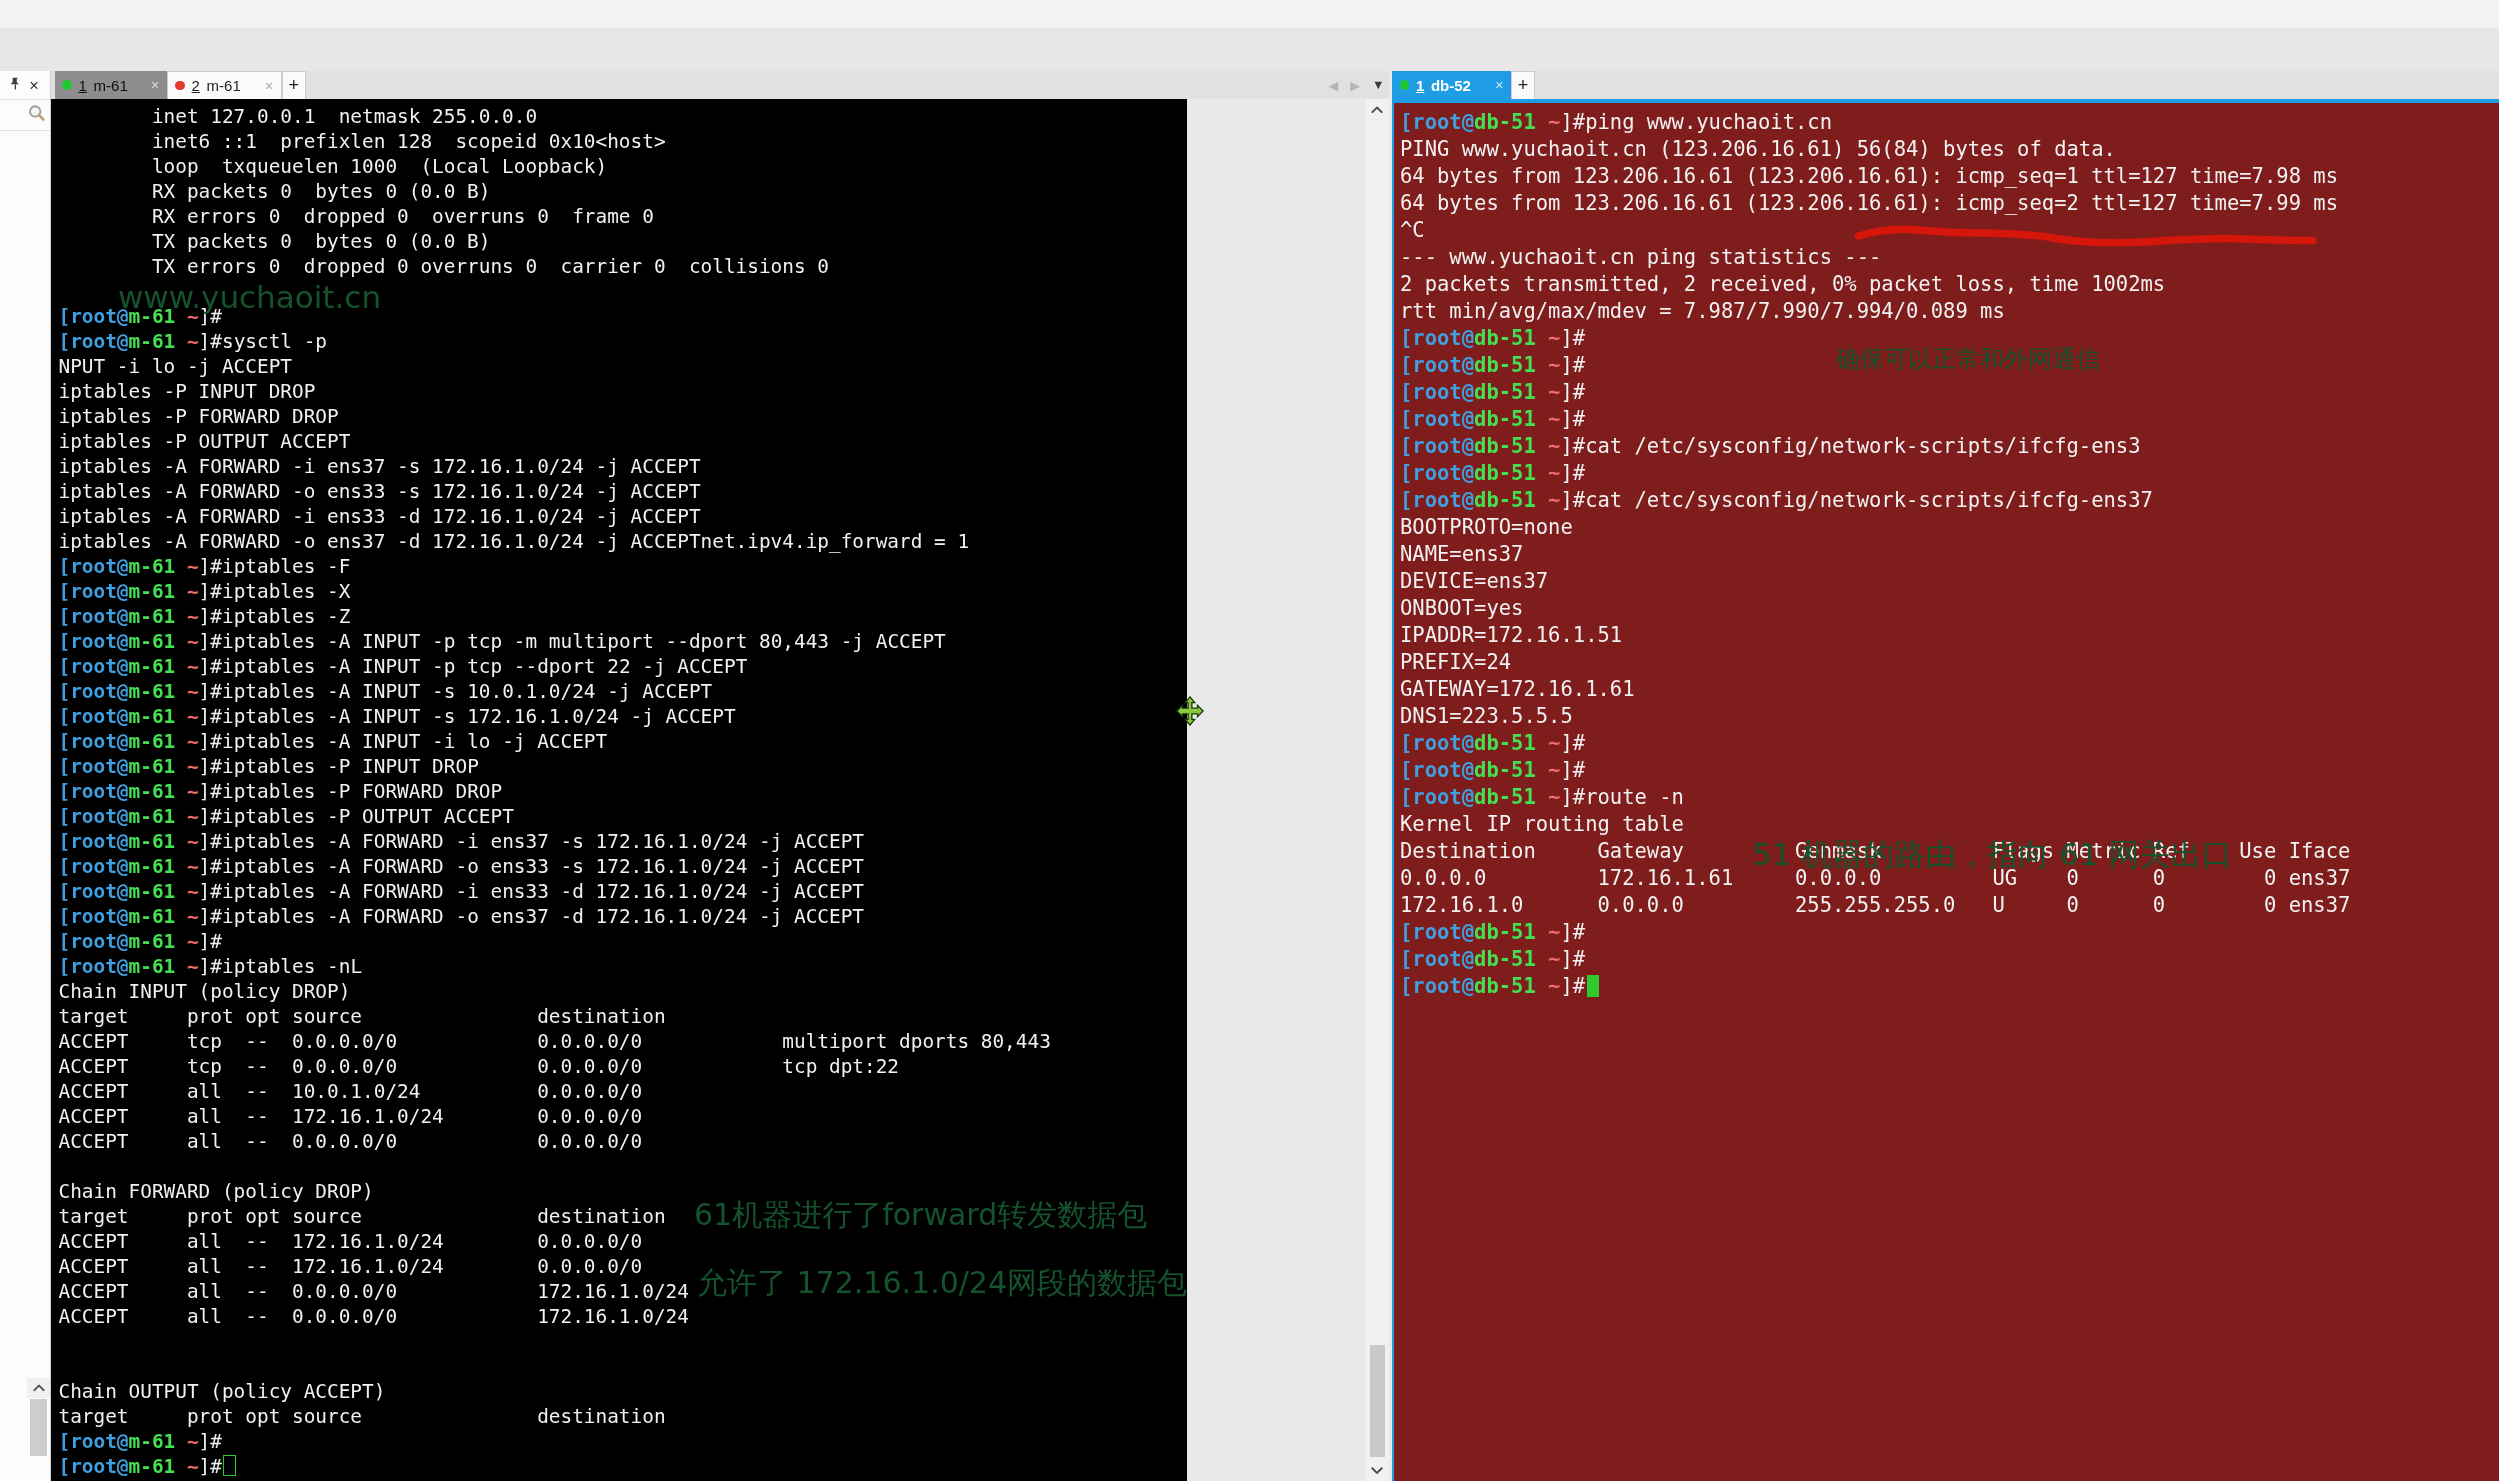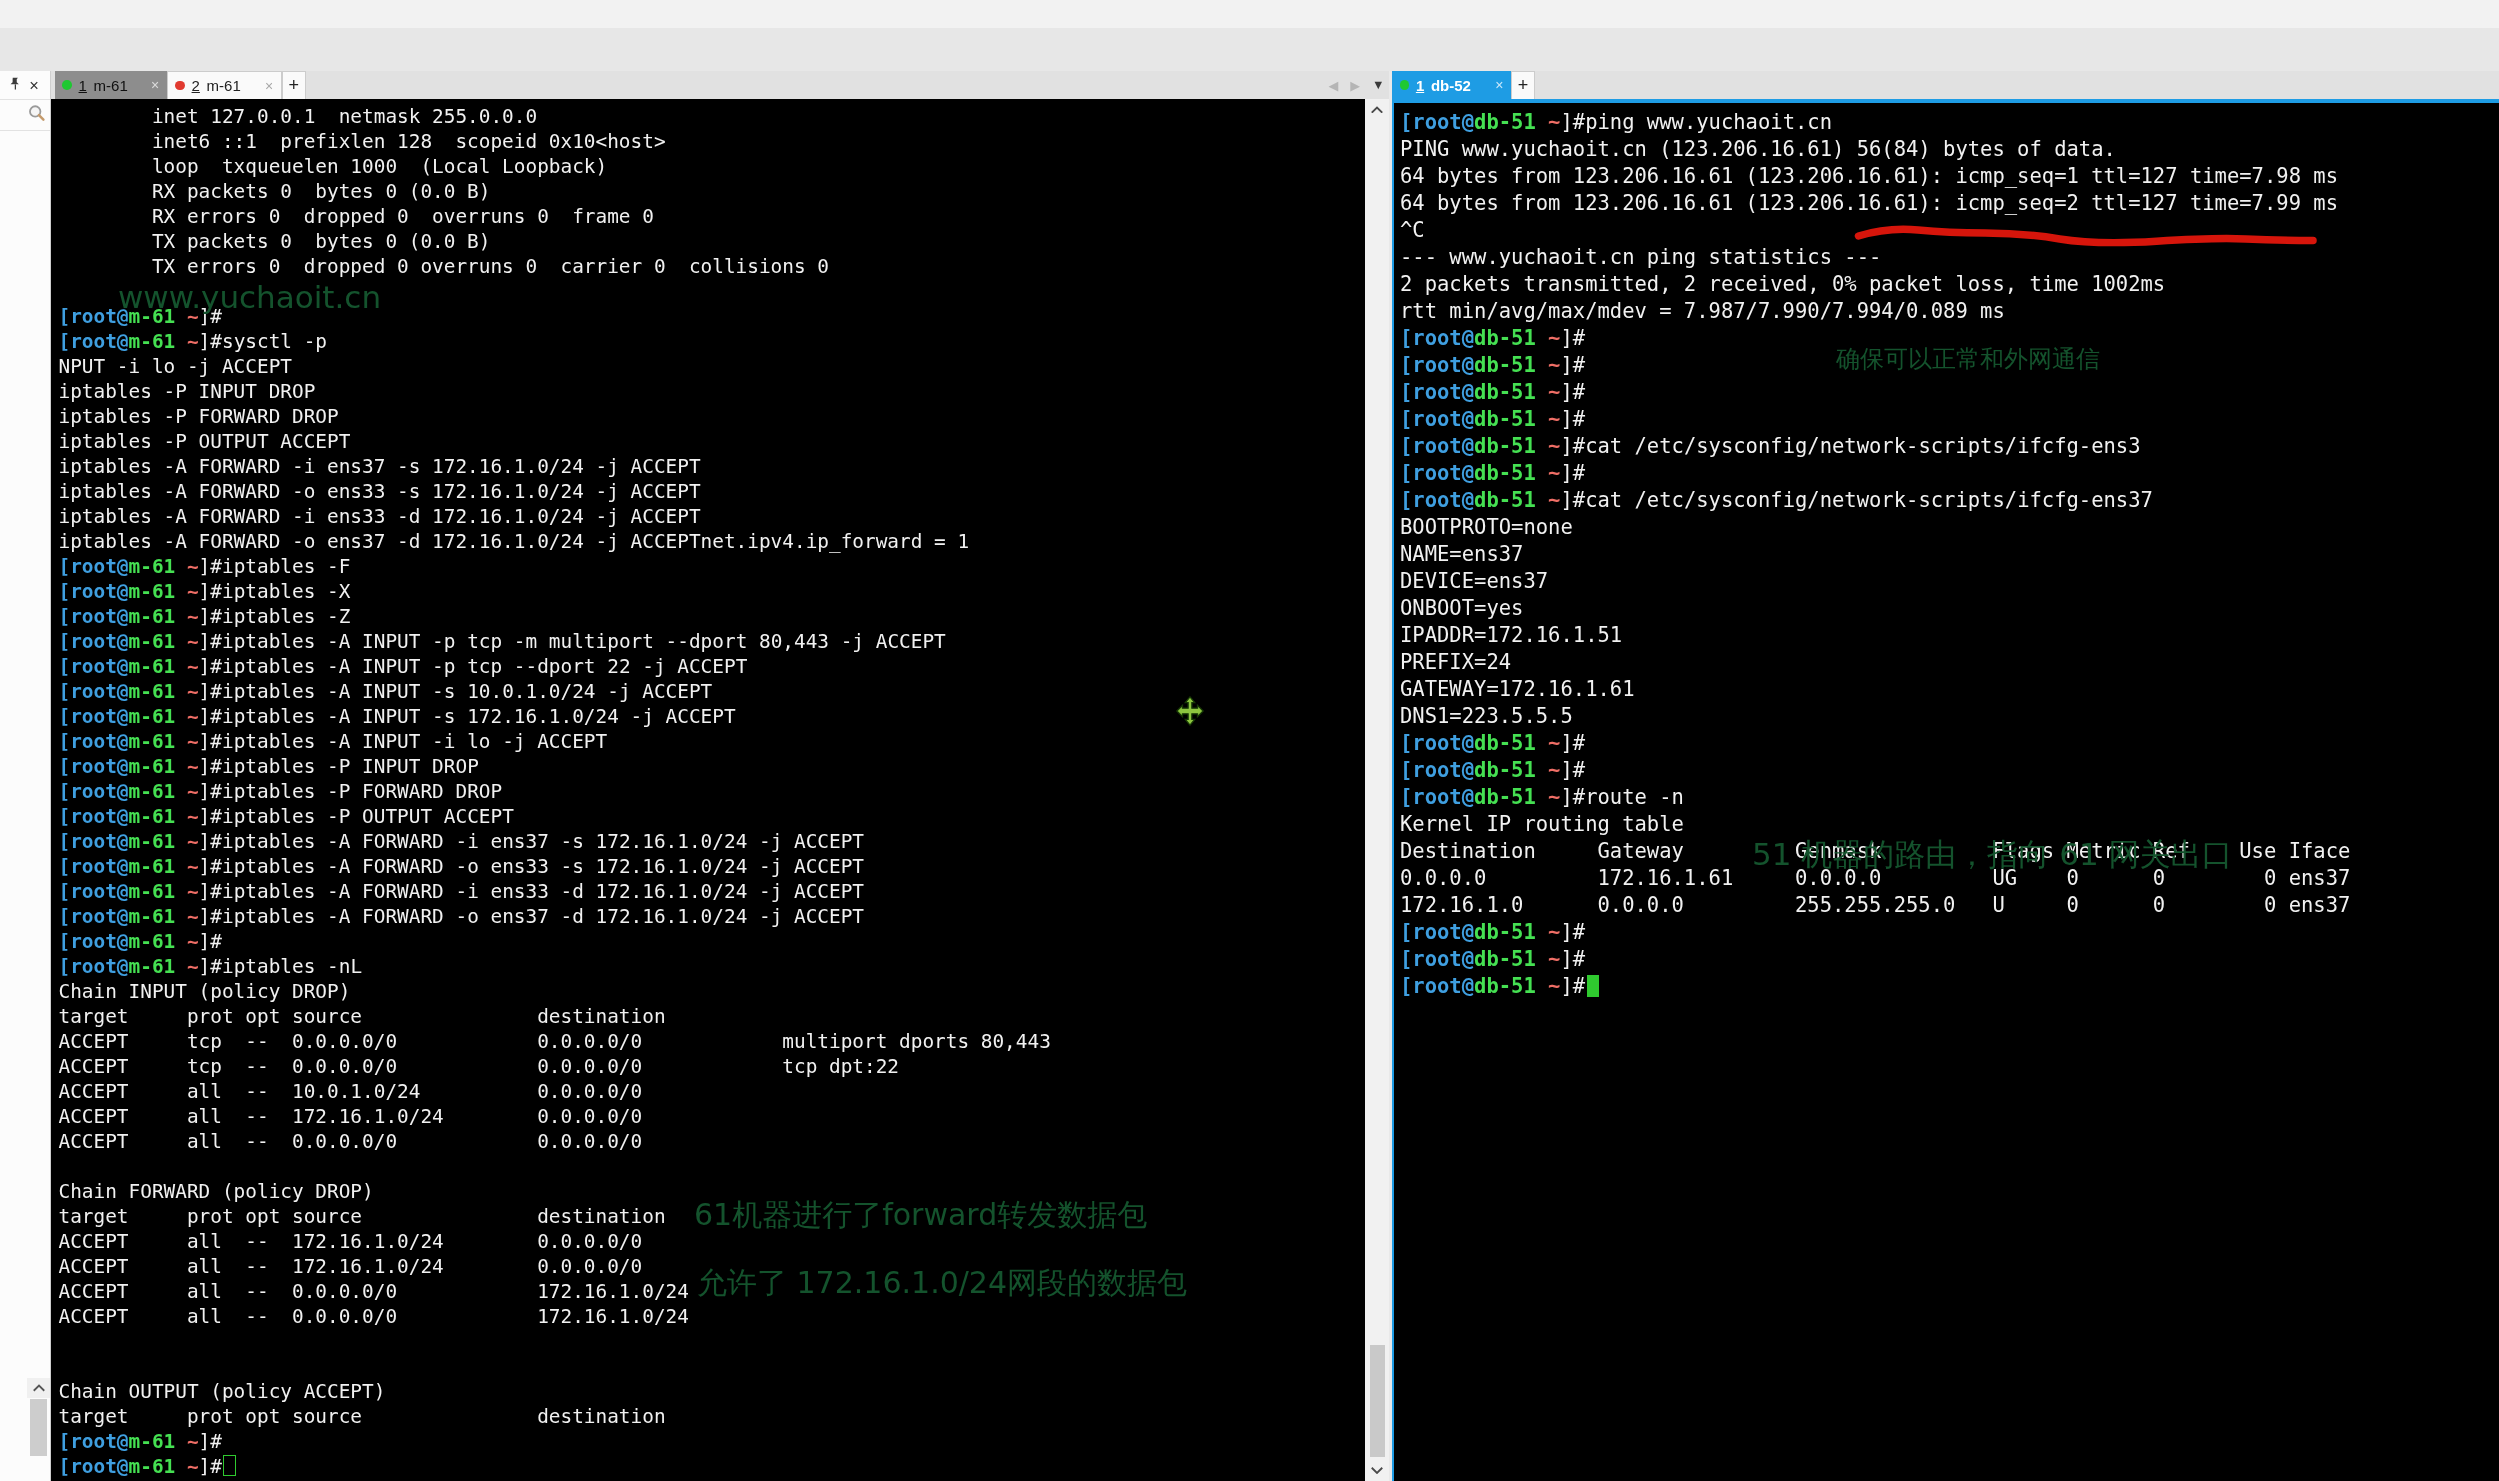--- a/index.html
+++ b/index.html
@@ -30,30 +30,30 @@
   .tab.inactive .tab-close{color:#9a9a9a;}
   .tab.active-blue{background:#1e9ce4;color:#ffffff;width:119px;font-weight:bold;}
   .tab.active-blue .tab-close{color:#eaf6ff;font-weight:normal;}
   .tab-plus{width:24px;background:#fafafa;border:0.7px solid #cccccc;border-bottom:none;
     display:flex;align-items:center;justify-content:center;font-size:18px;color:#222;box-sizing:border-box;}
   .tabbar-arrows{position:absolute;right:4.5px;top:0;height:28px;display:flex;align-items:center;gap:12px;font-size:12.7px;}
   .arr-dim{color:#b5b5b5;} .arr-dark{color:#3a3a3a;}
   
   .left-pane{position:absolute;left:51px;top:71px;width:1338px;height:1410px;}
   .left-pane .tabbar{padding-left:3.7px;}
-  .terminal-left{position:absolute;left:0;top:28px;width:1314px;height:1382px;background:#000;
+  .terminal-left{position:absolute;left:0;top:28px;width:1136px;height:1382px;background:#000;
     box-sizing:border-box;padding:4.5px 0 0 7.5px;overflow:hidden;
     font-family:"DejaVu Sans Mono","Liberation Mono",monospace;font-size:19.4px;line-height:25px;color:#f1f1f1;}
   .scrollbar-left{position:absolute;left:1314px;top:28px;width:24px;height:1382px;background:#f1f1f1;}
   .scrollbar-left .arrowbox{height:21px;display:flex;align-items:center;justify-content:center;}
   .scrollbar-left .arrowbox.bottom{position:absolute;bottom:0;left:0;right:0;}
   .scrollbar-left .thumb{position:absolute;left:4.5px;bottom:24px;width:15px;height:112px;background:#c9c9c9;}
   .right-pane{position:absolute;left:1392px;top:71px;width:1108px;height:1410px;}
   .blue-bar{height:3.7px;background:#1e9ce4;}
-  .terminal-right{position:absolute;left:0;top:32px;width:1108px;height:1378px;background:#000000;
+  .terminal-right{position:absolute;left:0;top:32px;width:1108px;height:1378px;background:#7f1d1d;
     box-sizing:border-box;border-left:2.2px solid #1e9ce4;padding:6px 0 0 6px;overflow:hidden;
     font-family:"DejaVu Sans Mono","Liberation Mono",monospace;font-size:20.5px;line-height:27px;color:#f1f1f1;}
   
   .tline{white-space:pre;}
   .seg-b{color:#3f9fe0;font-weight:bold;}
   .seg-g{color:#45e052;font-weight:bold;}
   .seg-r{color:#ef6e66;font-weight:bold;}
   .cursor-hollow{display:inline-block;width:10.4px;height:18.6px;border:1.5px solid #2fca2f;vertical-align:-3px;margin-left:1.5px;}
   .cursor-solid{display:inline-block;width:12px;height:21.6px;background:#2fca2f;vertical-align:-3.7px;margin-left:1.5px;}
   

